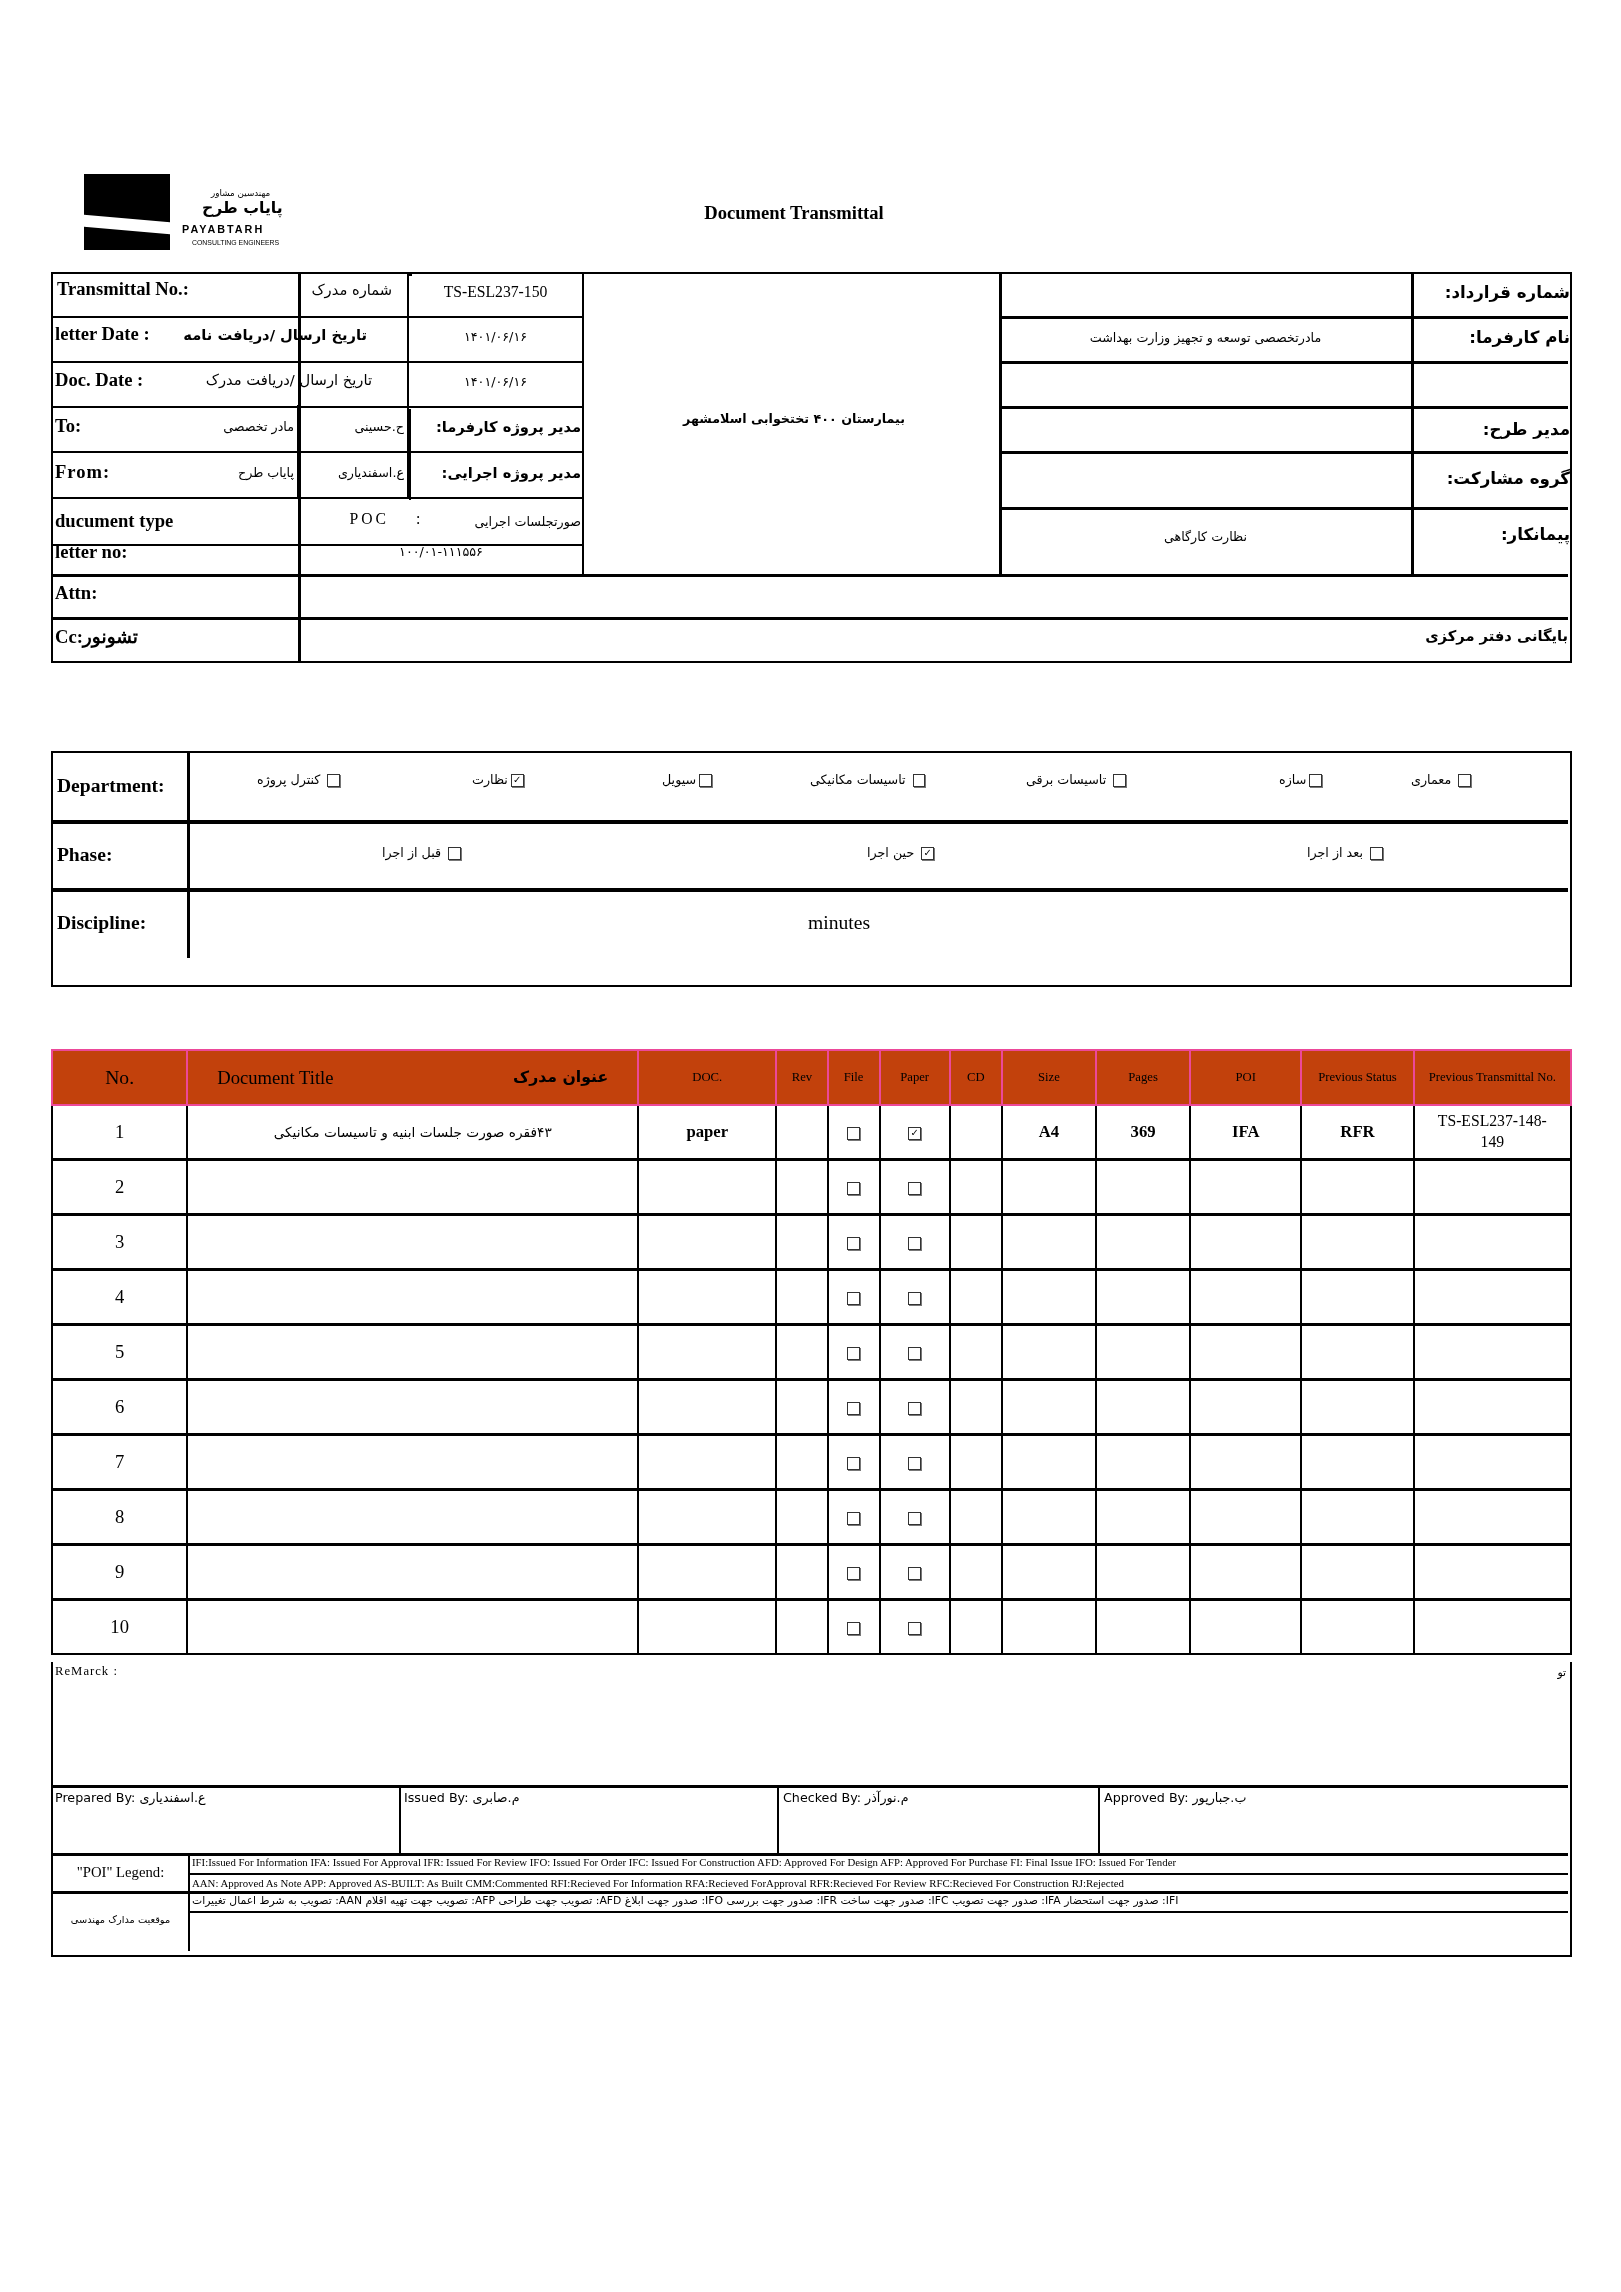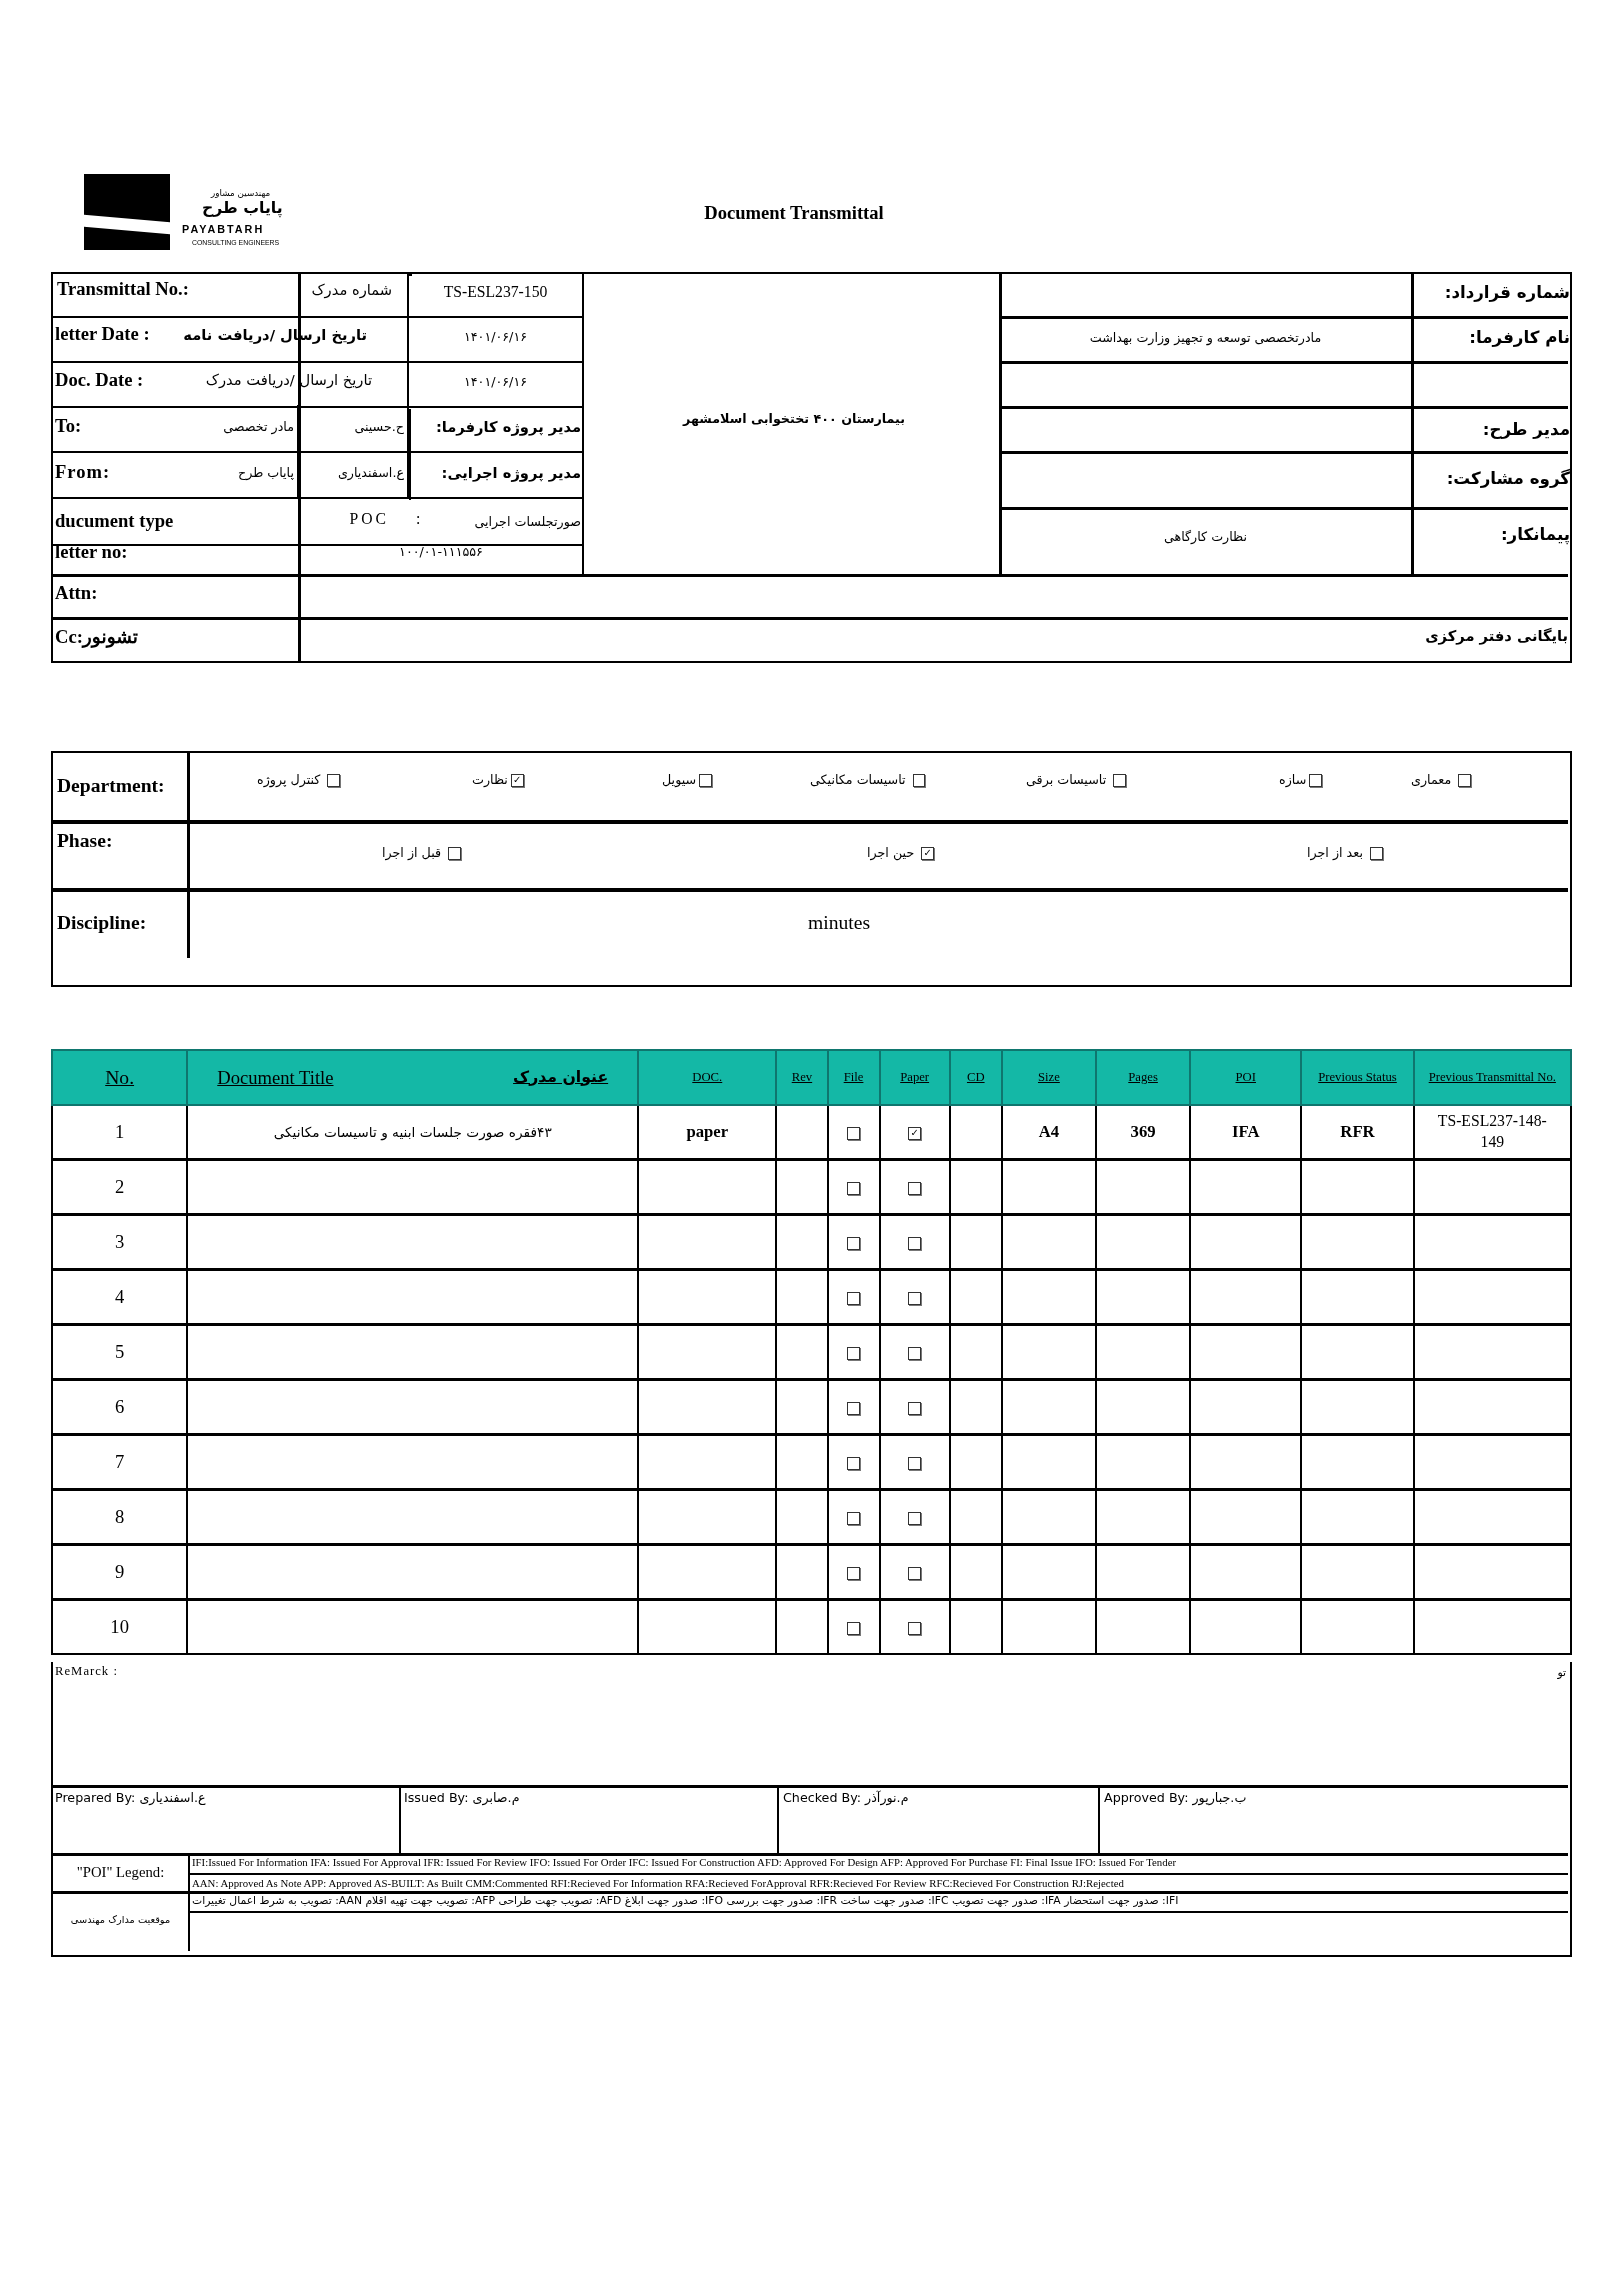--- a/index.html
+++ b/index.html
@@ -29,21 +29,21 @@
   .fav{position:absolute;font-size:12.7px;white-space:nowrap;font-family:"DejaVu Sans",sans-serif;}
 
   
   #dept{left:51px;top:751px;width:1521px;height:236px;border:2.9px solid #000;box-sizing:border-box;}
   .dl{position:absolute;left:3.9px;font-size:19.6px;font-weight:bold;}
   .chk{position:absolute;font-size:12.7px;font-family:"DejaVu Sans",sans-serif;white-space:nowrap;direction:rtl;}
   .box{display:inline-block;width:10.8px;height:10.8px;border:1px solid #333;box-shadow:1px 1px 0 #777;vertical-align:middle;font-size:9.8px;line-height:10.8px;text-align:center;margin:0 2.9px;}
 
   
   #items{left:51px;top:1049px;width:1521px;border:2.9px solid #000;}
-  #items th{background:#14b8a6;font-weight:normal;font-size:12.7px;border:2px solid #0f766e;height:53px;text-decoration:underline;}
+  #items th{background:#c2410c;font-weight:normal;font-size:12.7px;border:2px solid #ec4899;height:53px;}
   #items td{border:2px solid #000;height:52px;text-align:center;font-size:18.6px;}
   #items tr.r td{border-top:3.9px solid #000;}
   #items td.b{font-weight:bold;font-size:16.7px;}
 
   
   #bottom{left:51px;top:1662px;width:1521px;height:295px;border:2.9px solid #000;border-top:none;box-sizing:border-box;}
   .sm{position:absolute;font-size:13.7px;white-space:nowrap;}
   .leg{position:absolute;font-size:11.3px;white-space:nowrap;}
 </style>
 </head>
@@ -234,21 +234,21 @@
 <div class="fav" style="left:304px;top:586px;width:1255px;"></div>
 
 <div class="lbl rtl" style="left:55px;top:626px;"><span style="direction:ltr;unicode-bidi:bidi-override;">Cc:رونوشت</span></div>
 <div class="fav rtl" style="left:1274px;top:627px;width:294px;text-align:right;font-weight:bold;font-size:14.7px;">بایگانی دفتر مرکزی</div>
 
 <div id="dept" class="abs">
   <div class="vline" style="left:134px;top:0;height:205px;"></div>
   <div class="hline" style="left:0;top:67px;width:1515px;height:3.9px;"></div>
   <div class="hline" style="left:0;top:135px;width:1515px;height:3.9px;"></div>
   <div class="dl" style="top:21.6px;">Department:</div>
-  <div class="dl" style="top:77px;">Phase:</div>
+  <div class="dl" style="top:91px;">Phase:</div>
   <div class="dl" style="top:159px;">Discipline:</div>
   <div class="abs" style="left:755px;top:159px;font-size:19.6px;width:245px;">minutes</div>
 </div>
 
 <div class="chk" style="left:1411px;top:772px;"><span class="box"></span> <span>معماری</span></div>
 <div class="chk" style="left:1279px;top:772px;"><span class="box"></span><span>سازه</span></div>
 <div class="chk" style="left:1026px;top:772px;"><span class="box"></span> <span>تاسیسات برقی</span></div>
 <div class="chk" style="left:810px;top:772px;"><span class="box"></span> <span>تاسیسات مکانیکی</span></div>
 <div class="chk" style="left:662px;top:772px;"><span class="box"></span><span>سیویل</span></div>
 <div class="chk" style="left:472px;top:772px;"><span class="box">✓</span><span>نظارت</span></div>

